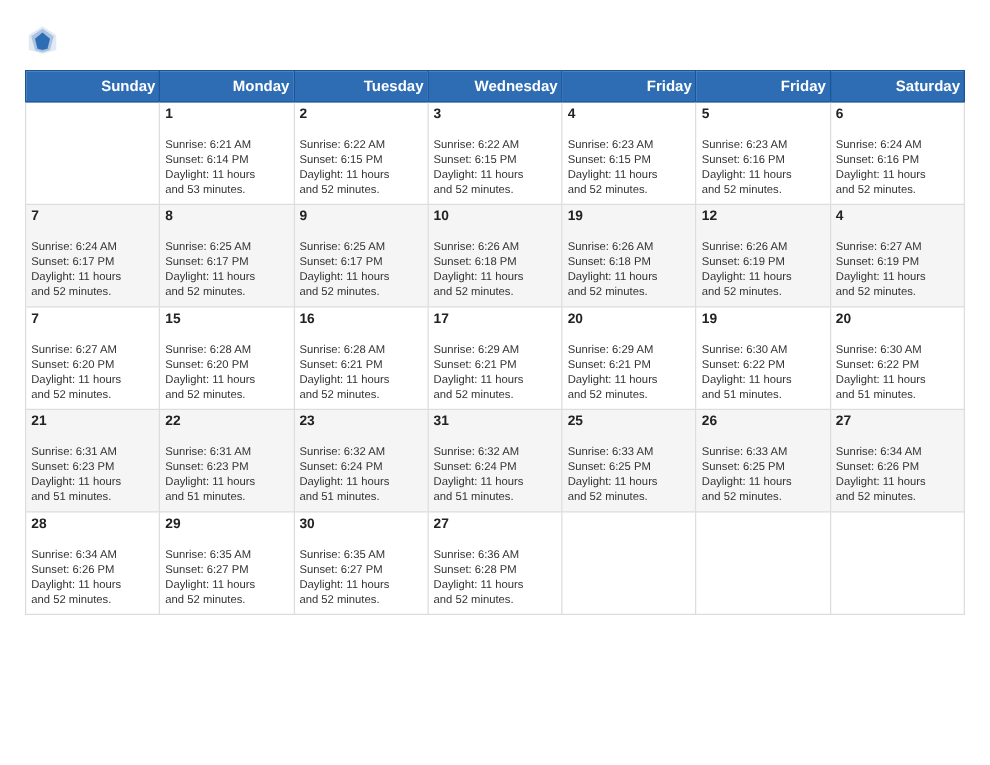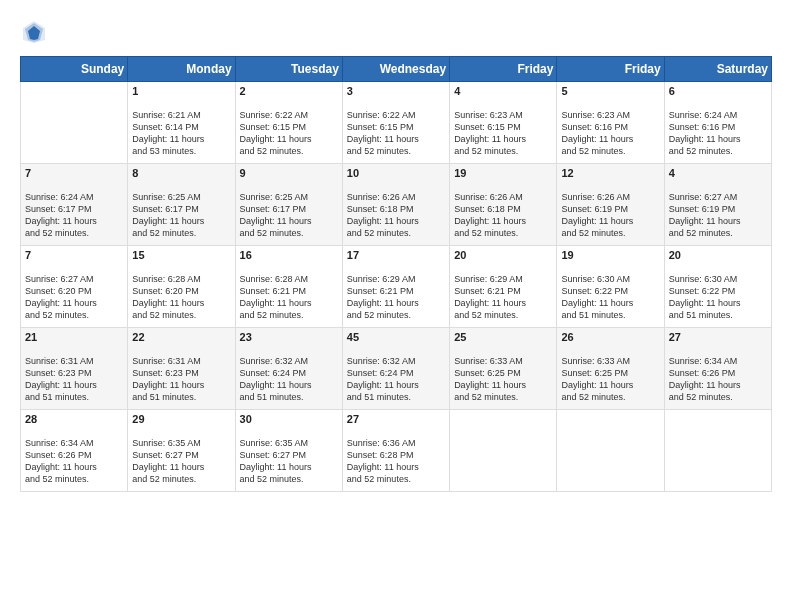--- a/index.html
+++ b/index.html
@@ -299,21 +299,21 @@
 and 51 minutes.</div>
           </td>
           <td>
             <span class="day-number">23</span>
             <div class="day-info" style="white-space: pre-line;">Sunrise: 6:32 AM
 Sunset: 6:24 PM
 Daylight: 11 hours
 and 51 minutes.</div>
           </td>
           <td>
-            <span class="day-number">45</span>
+            <span class="day-number">31</span>
             <div class="day-info" style="white-space: pre-line;">Sunrise: 6:32 AM
 Sunset: 6:24 PM
 Daylight: 11 hours
 and 51 minutes.</div>
           </td>
           <td>
             <span class="day-number">25</span>
             <div class="day-info" style="white-space: pre-line;">Sunrise: 6:33 AM
 Sunset: 6:25 PM
 Daylight: 11 hours

